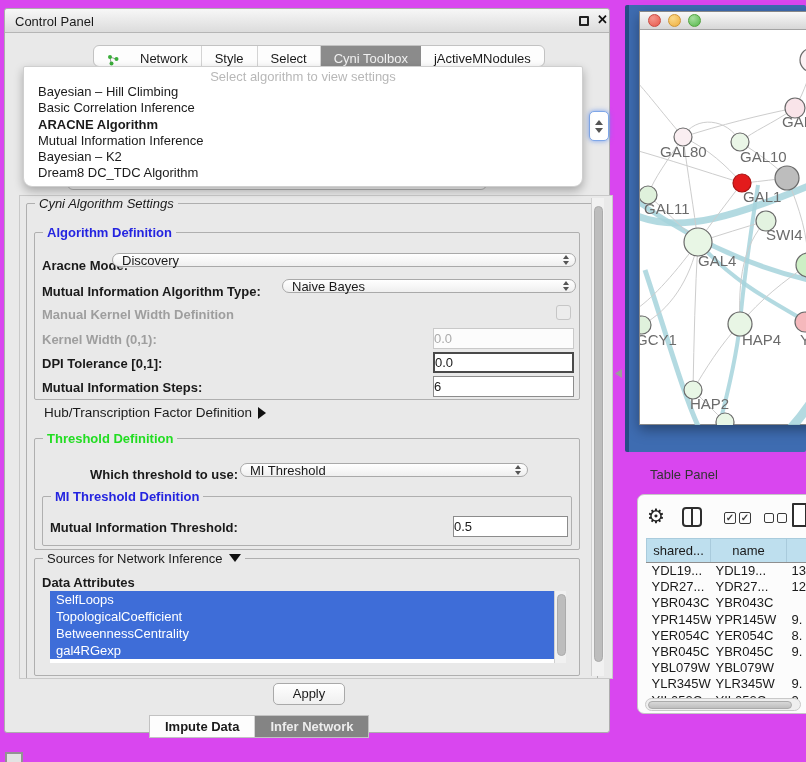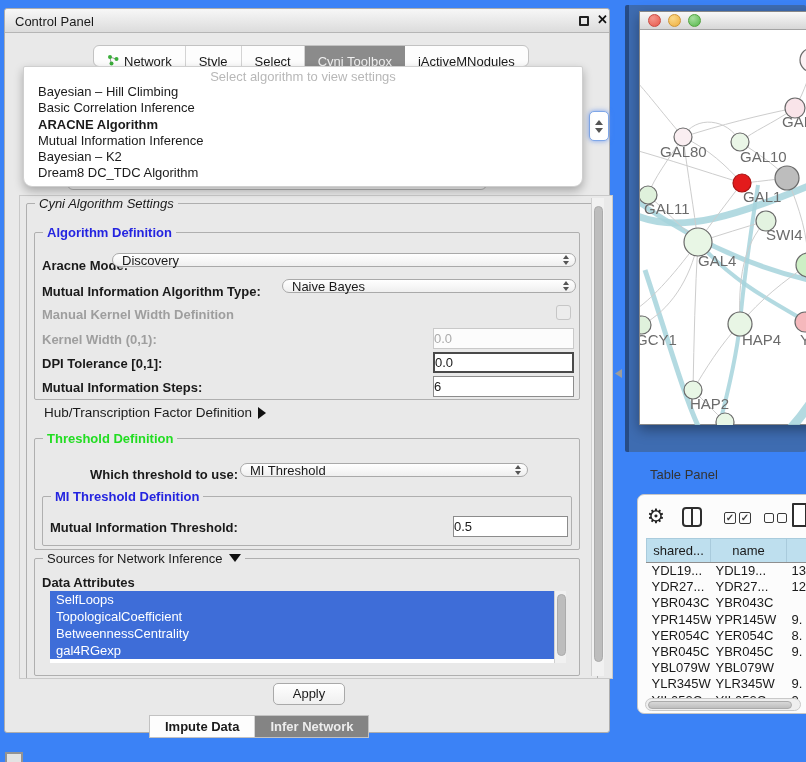--- a/index.html
+++ b/index.html
@@ -1,35 +1,35 @@
 <!DOCTYPE html>
 <html><head>
 <meta charset="utf-8">
 <style>
   html,body{margin:0;padding:0;background:#ECECEC;}
   *{box-sizing:border-box;}
-  #screen{position:relative;width:806px;height:762px;overflow:hidden;background:#3b82f6;
+  #screen{position:relative;width:806px;height:762px;overflow:hidden;background:#d946ef;
           font-family:"Liberation Sans",sans-serif;color:#1a1a1a;}
   .abs{position:absolute;}
 
   
   #control-panel{left:4px;top:8px;width:606px;height:725px;background:#E9E9E9;
     border:1px solid #ADADAD;border-radius:3px;}
   #cp-titlebar{left:0;top:0;right:0;height:24px;
     background:linear-gradient(#F7F7F7,#DCDCDC);border-bottom:1px solid #B5B5B5;
     border-radius:3px 3px 0 0;}
   #cp-title{left:10px;top:5px;font-size:13px;}
   .float-ico{width:10px;height:10px;border:2px solid #222;border-radius:1px;}
   #cp-float{left:574px;top:7px;}
   #cp-close{left:592px;top:3px;font-size:13px;font-weight:bold;color:#111;}
 
   
   #cp-tabs{left:88px;top:36px;height:22px;display:flex;background:#FDFDFD;
     border:1px solid #C2C2C2;border-radius:6px;overflow:hidden;font-size:13px;}
-  #cp-tabs .tab{display:flex;align-items:flex-start;gap:5px;padding:8px 13px;height:100%;
+  #cp-tabs .tab{display:flex;align-items:flex-end;gap:21px;padding:0 13px;height:100%;
     border-right:1px solid #D4D4D4;color:#1a1a1a;white-space:nowrap;}
   #cp-tabs .tab:last-child{border-right:none;}
   #cp-tabs .tab.selected{background:#8B8B8B;color:#F1F1F1;border-right:none;}
 
   
   #algo-popup{left:18px;top:57px;width:560px;background:#FFFFFF;z-index:9;
     border:1px solid #CFCFCF;border-radius:2px 2px 9px 9px;
     box-shadow:0 4px 10px rgba(0,0,0,.28);padding:2px 0 4px 0;}
   #algo-popup .ph{font-size:13px;color:#B8B8B8;text-align:center;height:15px;line-height:15px;}
   #algo-popup .item{font-size:13px;line-height:16.3px;padding-left:14px;white-space:nowrap;}

